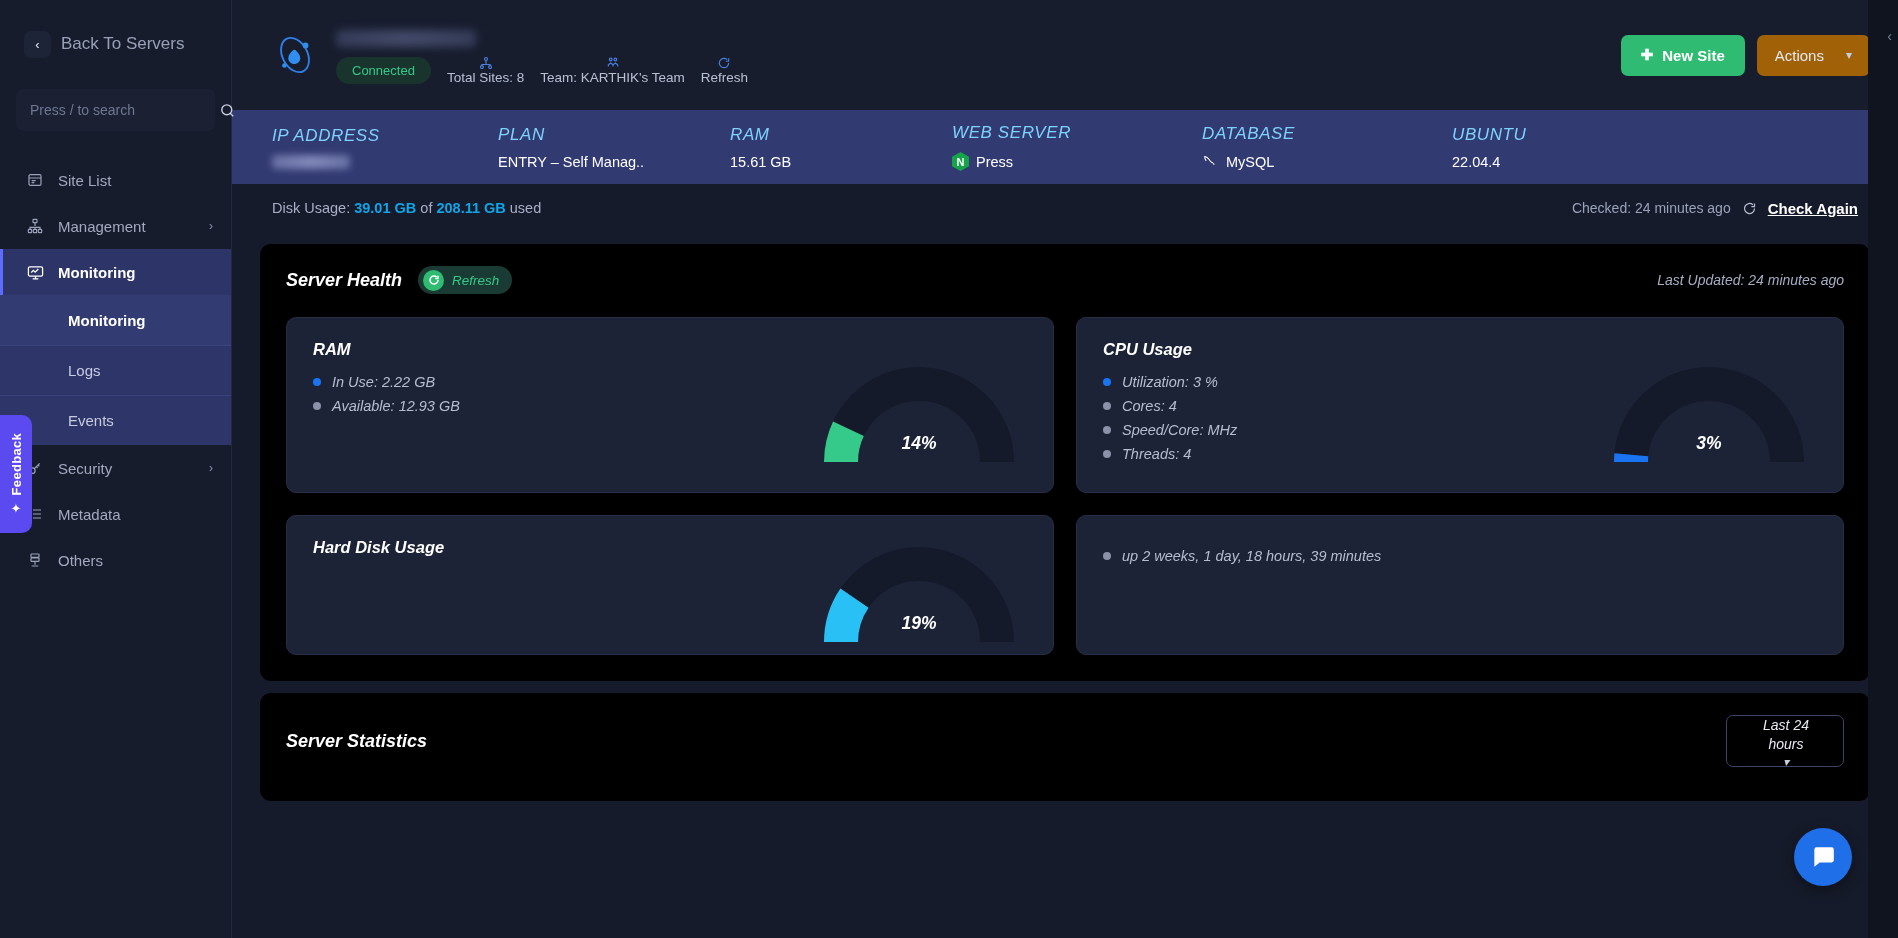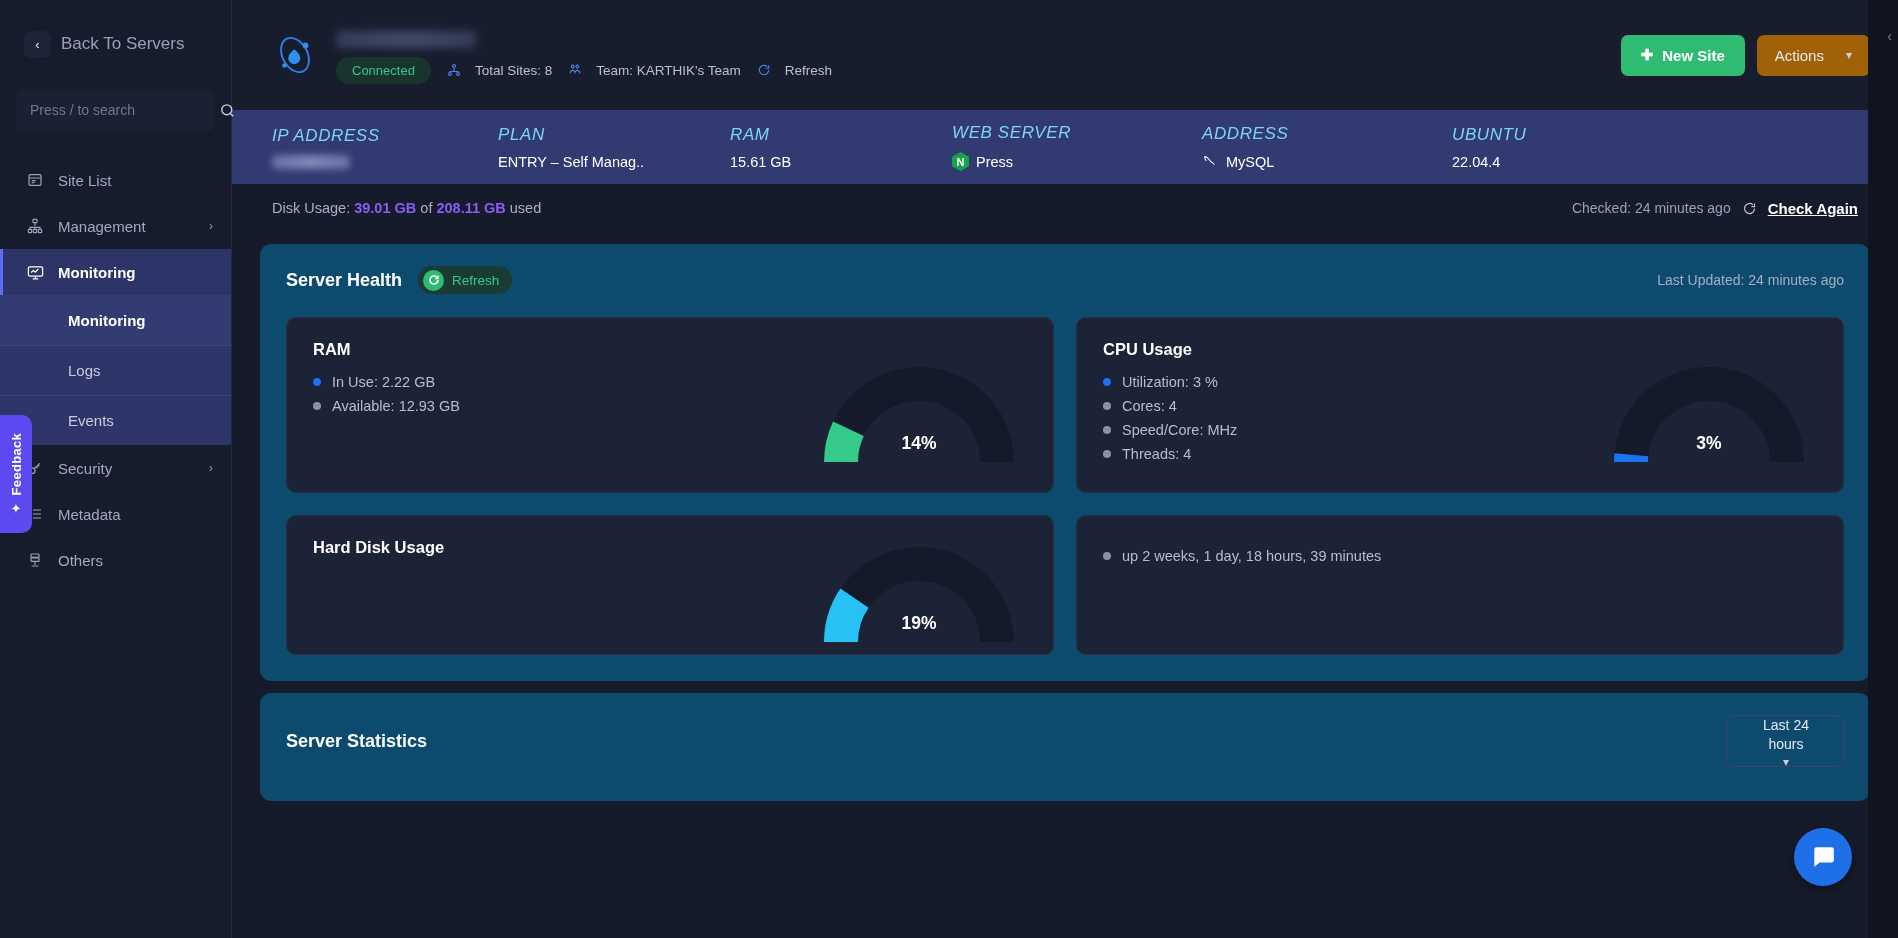--- a/index.html
+++ b/index.html
@@ -89,21 +89,21 @@
   .server-name {
     width: 140px; height: 17px; border-radius: 4px;
     background: linear-gradient(90deg,#3a4160,#4b5274,#3a4160);
     filter: blur(4px); opacity: .85;
   }
   .meta-row { display: flex; align-items: center; gap: 16px; }
   .badge-connected {
     background: #19342c; color: #35c98a; font-size: 13px;
     padding: 6px 16px; border-radius: 14px;
   }
-  .meta-chip { display: flex; align-items: center; gap: 14px; color: #b9c0d4; font-size: 13.5px; cursor: pointer; }
+  .meta-chip { display: flex; align-items: center; gap: 0; color: #b9c0d4; font-size: 13.5px; cursor: pointer; flex-direction: column; }
   .meta-chip .mi { color: #4a7fe0; display: flex; }
   .top-actions { display: flex; align-items: center; gap: 12px; }
   .btn-new-site {
     background: #2fbb72; color: #fff; border: none; border-radius: 7px;
     height: 41px; padding: 0 20px; font-size: 15px; font-weight: bold;
     display: flex; align-items: center; gap: 9px; cursor: pointer;
     font-family: "Liberation Sans", sans-serif;
   }
   .btn-actions {
     background: #a16207; color: #e6e9f4; border: none; border-radius: 7px;
@@ -131,30 +131,31 @@
     align-items: center; justify-content: center; color: #fff;
     font-size: 11px; font-weight: bold;
     clip-path: polygon(50% 0, 100% 25%, 100% 75%, 50% 100%, 0 75%, 0 25%);
   }
 
   
   .disk-row {
     height: 48px; display: flex; align-items: center; justify-content: space-between;
     padding: 0 40px; color: #a8afc6; font-size: 14.5px;
   }
-  .disk-row b { color: #8b5cf6; }
+  .disk-row b { color: #0ea5e9; }
   .check-right { display: flex; align-items: center; gap: 11px; }
   .check-right .checked { color: #9aa2ba; font-size: 14px; }
   .check-again { color: #ffffff; font-size: 15px; font-weight: bold; text-decoration: underline; cursor: pointer; }
   .refresh-ico-sm { color: #b6bdd2; display: flex; cursor: pointer; }
 
   
   .panel {
-    margin: 12px 28px 0 28px; background: #0c4a6e; border-radius: 11px;
+    margin: 12px 28px 0 28px; background: #000000; border-radius: 11px;
     padding: 22px 26px 26px 26px;
+    font-style: italic;
   }
   .panel-head { display: flex; align-items: center; justify-content: space-between; }
   .panel-title-row { display: flex; align-items: center; gap: 16px; }
   .panel-title { color: #ffffff; font-size: 18px; font-weight: bold; }
   .refresh-pill {
     background: #1a3b33; border-radius: 16px; height: 28px; display: flex;
     align-items: center; gap: 8px; padding: 0 13px 0 5px; cursor: pointer;
   }
   .refresh-pill .circ {
     width: 21px; height: 21px; border-radius: 50%; background: #2fbb72;
@@ -389,21 +390,21 @@
         <span class="val">15.61 GB</span>
       </div>
       <div class="info-col" style="width:250px">
         <span class="lbl">WEB SERVER</span>
         <span class="val">
           <span class="nginx-hex">N</span>
           <span>Press</span>
         </span>
       </div>
       <div class="info-col" style="width:250px">
-        <span class="lbl">ADDRESS</span>
+        <span class="lbl">DATABASE</span>
         <span class="val">
           <span style="display:flex">
             <svg width="17" height="17" viewBox="0 0 24 24" fill="none" stroke="#ffffff" stroke-width="1.5" stroke-linecap="round">
               <path d="M4 5c2.5.4 4.6 2 6 4.2 1.3 2 2.6 3.6 4.6 4.4"></path>
               <path d="M4 5c-.2 2 .3 4 1.6 5.6"></path>
               <path d="M14.6 13.6c1.1.5 2 1.4 2.3 2.6"></path>
             </svg>
           </span>
           <span>MySQL</span>
         </span>

